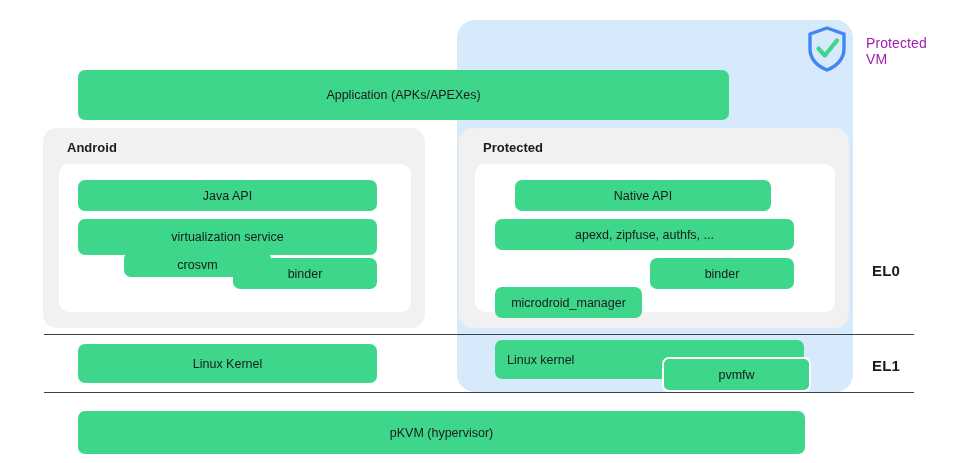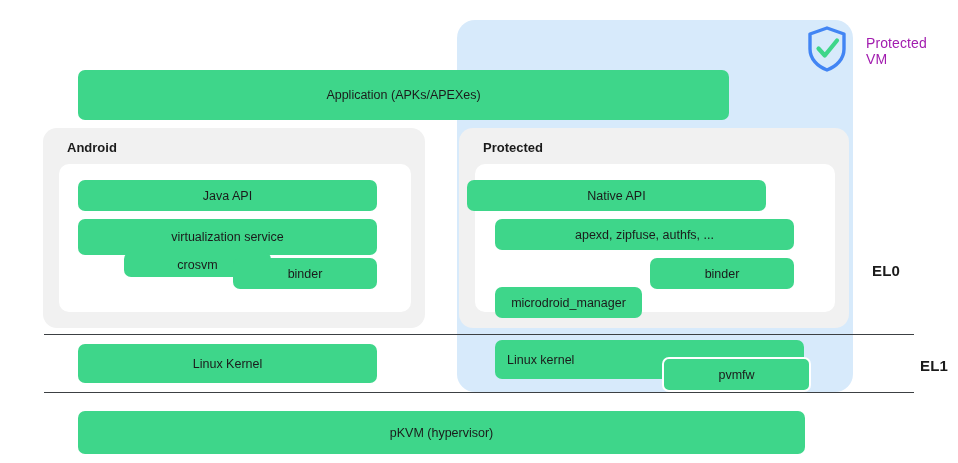--- a/index.html
+++ b/index.html
@@ -142,33 +142,33 @@
   </div>
   <div class="gbox" style="left:78px; top:180px; width:299px; height:31px;">Java API</div>
   <div class="gbox" style="left:78px; top:219px; width:299px; height:36px;">virtualization service</div>
   <div class="gbox" style="left:78px; top:252px; width:147px; height:25px;margin-left:46px;">crosvm</div>
   <div class="gbox" style="left:233px; top:258px; width:144px; height:31px;">binder</div>
 
   <div class="os-panel" style="left:459px; top:128px; width:390px; height:200px;">
     <div class="os-title">Protected</div>
     <div class="os-inner" style="left:16px; top:36px; width:360px; height:148px;"></div>
   </div>
-  <div class="gbox" style="left:467px; top:180px; width:299px; height:31px;">Native API</div>
+  <div class="gbox" style="left:515px; top:180px; width:256px; height:31px;">Native API</div>
   <div class="gbox" style="left:495px; top:219px; width:299px; height:31px;">apexd, zipfuse, authfs, ...</div>
   <div class="gbox" style="left:495px; top:258px; width:147px; height:31px;margin-top:29px;">microdroid_manager</div>
   <div class="gbox" style="left:650px; top:258px; width:144px; height:31px;">binder</div>
 
   <div class="el-rule" style="top:334px;"></div>
   <div class="el-rule" style="top:392px;"></div>
 
   <div class="gbox" style="left:78px; top:344px; width:299px; height:39px;">Linux Kernel</div>
 
   <div class="gbox kernel-pvm" style="left:495px; top:340px; width:309px; height:39px; justify-content:flex-start; padding-left:12px;">Linux kernel</div>
 
   <div class="gbox pvmfw" style="left:662px; top:357px; width:149px; height:35px;">pvmfw</div>
 
   <div class="gbox" style="left:78px; top:411px; width:727px; height:43px;">pKVM (hypervisor)</div>
 
   <div class="el-label" style="top:262px;">EL0</div>
-  <div class="el-label" style="top:357px;margin-left:48px;">EL1</div>
+  <div class="el-label" style="top:357px;">EL1</div>
   <div class="el-label" style="top:425px;margin-top:44px;">EL2</div>
 
 </div>
 
 </body></html>

